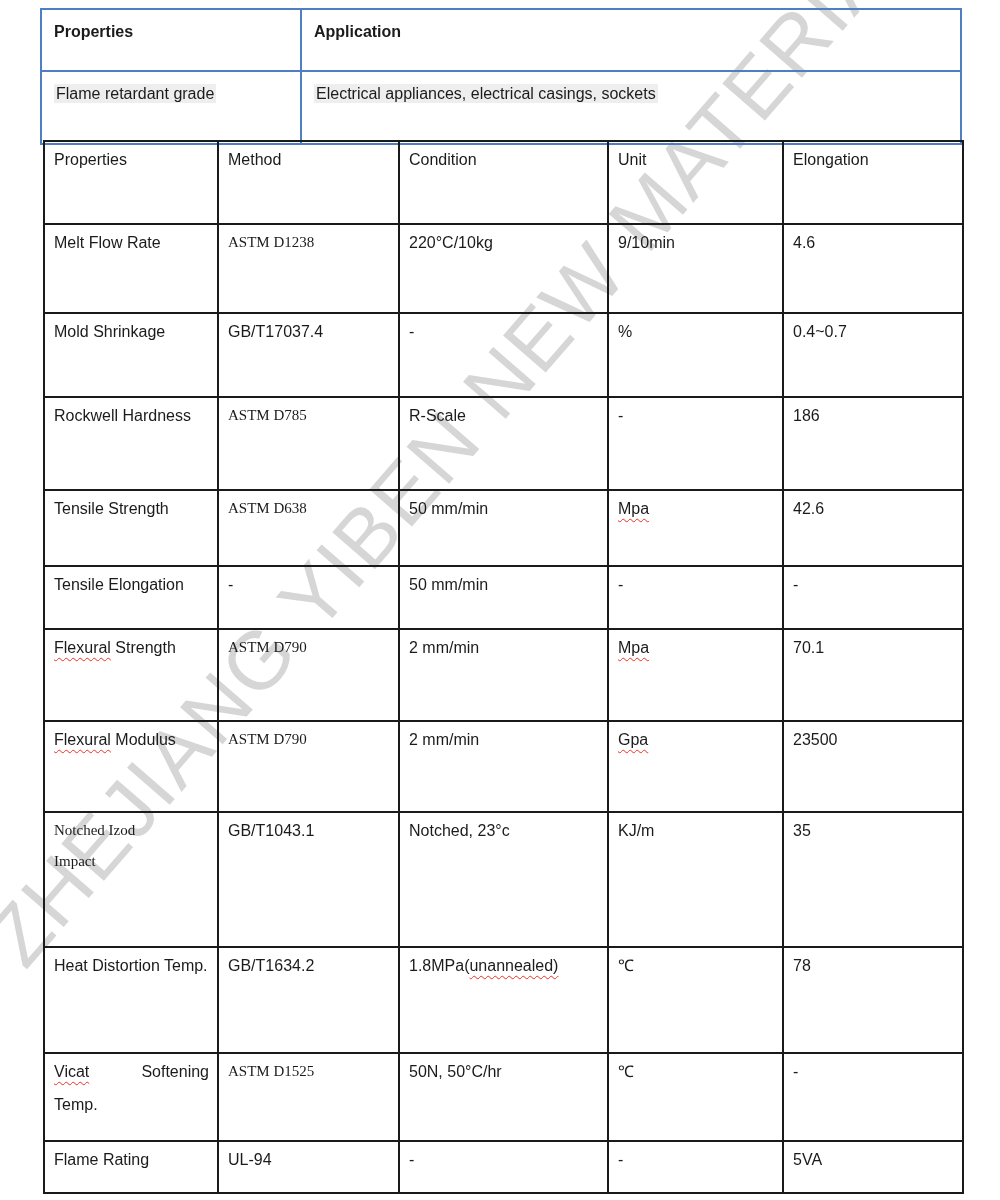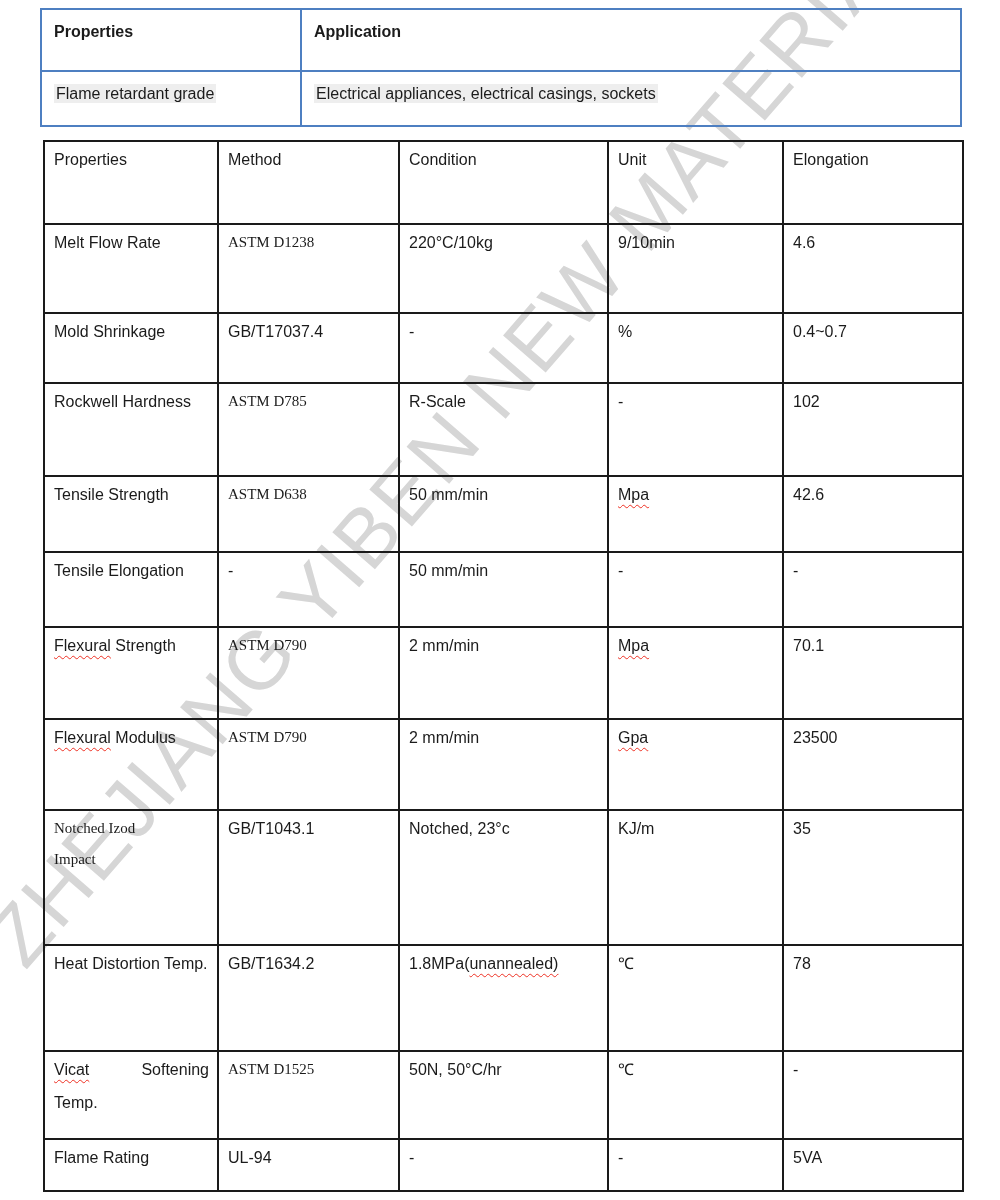--- a/index.html
+++ b/index.html
@@ -41,21 +41,21 @@
 <table class="info-table">
   <colgroup>
       <col style="width:260px">
       <col style="width:660px">
     </colgroup>
   <tbody>
       <tr class="hdr" style="height:62px">
     <td>Properties</td>
     <td>Application</td>
   </tr>
-  <tr style="height:55px">
+  <tr style="height:73px">
     <td><span class="hl">Flame retardant grade</span></td>
     <td><span class="hl">Electrical appliances, electrical casings, sockets</span></td>
   </tr>
 </tbody>
   </table>
 
 <table class="spec-table">
   <colgroup>
     <col style="width:174px">
       <col style="width:181px">
@@ -73,42 +73,42 @@
     </tr>
   </thead>
   <tbody>
       <tr style="height: 89px;">
         <td class="prop">Melt Flow Rate</td>
         <td class="serif">ASTM D1238</td>
         <td>220°C/10kg</td>
         <td>9/10min</td>
         <td>4.6</td>
       </tr>
-      <tr style="height: 70px; border-radius: 26px;">
+      <tr style="height: 84px; border-radius: 26px;">
         <td class="prop">Mold Shrinkage</td>
         <td>GB/T17037.4</td>
         <td>-</td>
         <td>%</td>
         <td>0.4~0.7</td>
       </tr>
       <tr style="height: 93px; border-radius: 24px;">
         <td class="prop">Rockwell Hardness</td>
         <td class="serif">ASTM D785</td>
         <td>R-Scale</td>
         <td>-</td>
-        <td>102</td>
+        <td>186</td>
       </tr>
       <tr style="height: 76px;">
         <td class="prop">Tensile Strength</td>
         <td class="serif">ASTM D638</td>
         <td>50 mm/min</td>
         <td><span class="sq">Mpa</span></td>
         <td>42.6</td>
       </tr>
-      <tr style="height: 75px;">
+      <tr style="height: 63px;">
         <td class="prop">Tensile Elongation</td>
         <td>-</td>
         <td>50 mm/min</td>
         <td>-</td>
         <td>-</td>
       </tr>
       <tr style="height: 92px;">
         <td class="prop"><span class="sq">Flexural</span> Strength</td>
         <td class="serif">ASTM D790</td>
         <td>2 mm/min</td>

